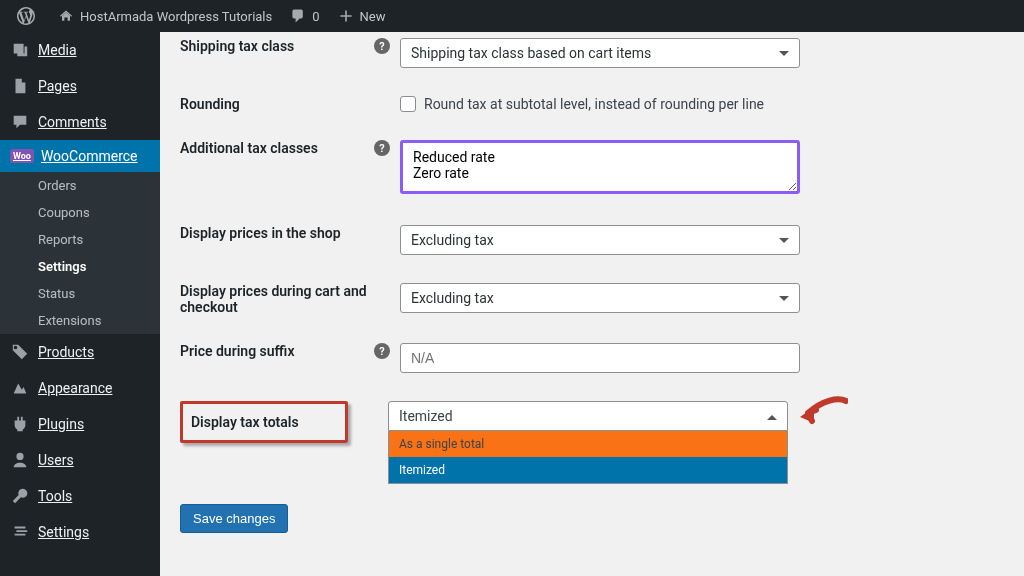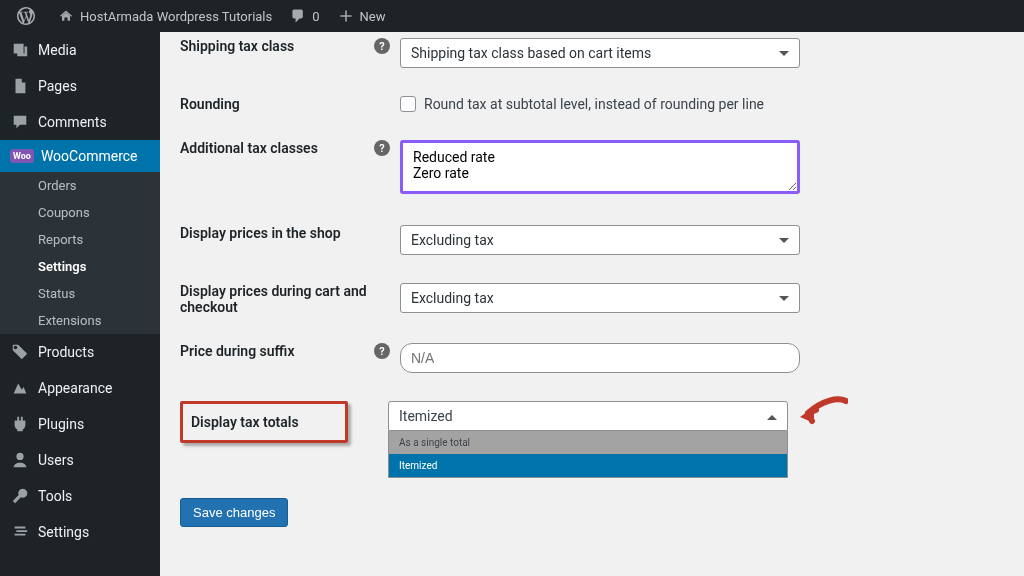--- a/index.html
+++ b/index.html
@@ -6,50 +6,50 @@
 body { font-family: -apple-system, BlinkMacSystemFont, "Segoe UI", Roboto, sans-serif; font-size: 13px; background: #f1f1f1; color: #3c434a; overflow: hidden; }
 #wrap { width: 1024px; height: 576px; position: relative; overflow: hidden; }
 
 
 .adminbar { height: 32px; background: #1d2327; color: #c3c4c7; display: flex; align-items: center; padding: 0 8px; font-size: 13px; }
 .adminbar .ab-item { display: flex; align-items: center; padding: 0 8px; height: 32px; cursor: pointer; }
 .ab-icon { width: 20px; height: 20px; display: inline-flex; align-items: center; justify-content: center; margin-right: 4px; fill: #a7aaad; }
 
 
 .sidebar { position: absolute; top: 32px; left: 0; bottom: 0; width: 160px; background: #1d2327; color: #f0f0f1; }
-.menu-item { display: flex; align-items: center; padding: 8px 10px; cursor: pointer; font-size: 14px; color: #f0f0f1; position: relative; }
+.menu-item { display: flex; align-items: center; padding: 8px 10px; cursor: pointer; font-size: 14px; color: #f0f0f1; position: relative; text-decoration: underline; }
 .menu-item.current { background: #0073aa; color: #fff; }
 .menu-item.current::after { content: ""; position: absolute; right: -8px; top: 50%; margin-top: -8px; border: 8px solid transparent; border-right-color: #f1f1f1; }
 .menu-icon { width: 20px; height: 20px; margin-right: 8px; display: inline-flex; align-items: center; justify-content: center; fill: rgba(240,246,252,.6); }
 .submenu { background: #2c3338; }
 .submenu .sub-item { padding: 6px 12px 6px 38px; font-size: 13px; color: rgba(240,246,252,.7); cursor: pointer; }
 .submenu .sub-item.current { color: #fff; font-weight: 600; }
 .woo-badge { background: #7f54b3; color: #fff; font-size: 9px; font-weight: 700; border-radius: 3px; padding: 2px 3px; margin-right: 7px; }
 
 
 .content { position: absolute; top: 32px; left: 160px; right: 0; bottom: 0; padding: 0 20px; overflow: hidden; }
 .form-table { width: 100%; }
 .form-row { display: flex; align-items: flex-start; padding: 14px 0; }
 .form-th { width: 220px; padding-right: 10px; font-weight: 600; font-size: 14px; color: #1d2327; display: flex; justify-content: space-between; }
 .help-tip { width: 16px; height: 16px; border-radius: 50%; background: #666; color: #fff; font-size: 11px; display: inline-flex; align-items: center; justify-content: center; margin-left: 6px; cursor: help; flex-shrink: 0; }
 .form-td { flex: 1; max-width: 400px; }
 
 
 .select-box { border: 1px solid #8c8f94; border-radius: 3px; background: #fff; padding: 6px 28px 6px 10px; font-size: 14px; color: #2c3338; cursor: pointer; position: relative; min-height: 30px; display: flex; align-items: center; }
 .select-box::after { content: ""; position: absolute; right: 10px; top: 50%; margin-top: -2px; border: 5px solid transparent; border-top-color: #555; }
 textarea.wtext { width: 100%; border: 3px solid #8b5cf6; border-radius: 3px; padding: 6px 10px; font-size: 14px; font-family: inherit; resize: both; height: 54px; }
-input.wtext { width: 100%; border: 1px solid #8c8f94; border-radius: 12px; padding: 4px 10px; font-size: 14px; height: 30px; }
+input.wtext { width: 100%; border: 1px solid #8c8f94; border-radius: 3px; padding: 4px 10px; font-size: 14px; height: 30px; }
 .checkbox-label { display: flex; align-items: center; font-size: 14px; color: #3c434a; }
 .wcheckbox { width: 16px; height: 16px; border: 1px solid #8c8f94; border-radius: 3px; margin-right: 8px; background: #fff; }
 
 
 .select-container { position: relative; }
 .select-open { border: 1px solid #8c8f94; border-radius: 3px 3px 0 0; background: #fff; padding: 6px 28px 6px 10px; font-size: 14px; cursor: pointer; min-height: 30px; display: flex; align-items: center; position: relative; }
 .select-open::after { content: ""; position: absolute; right: 10px; top: 50%; margin-top: -6px; border: 5px solid transparent; border-bottom-color: #555; }
-.dropdown { border: 1px solid #8c8f94; border-top: none; background: #a3a3a3; font-size: 10px; }
+.dropdown { border: 1px solid #8c8f94; border-top: none; background: #f97316; font-size: 12px; }
 .dropdown .opt { padding: 6px 10px; cursor: pointer; }
 .dropdown .opt.selected { background: #0073aa; color: #fff; }
 
 
 .highlight-th { border: 3px solid #c0392b; padding: 10px 8px; border-radius: 2px; box-shadow: 3px 3px 3px rgba(0,0,0,.3); width: 168px; }
 
 
 .red-arrow { position: absolute; width: 50px; height: 30px; }
 
 

